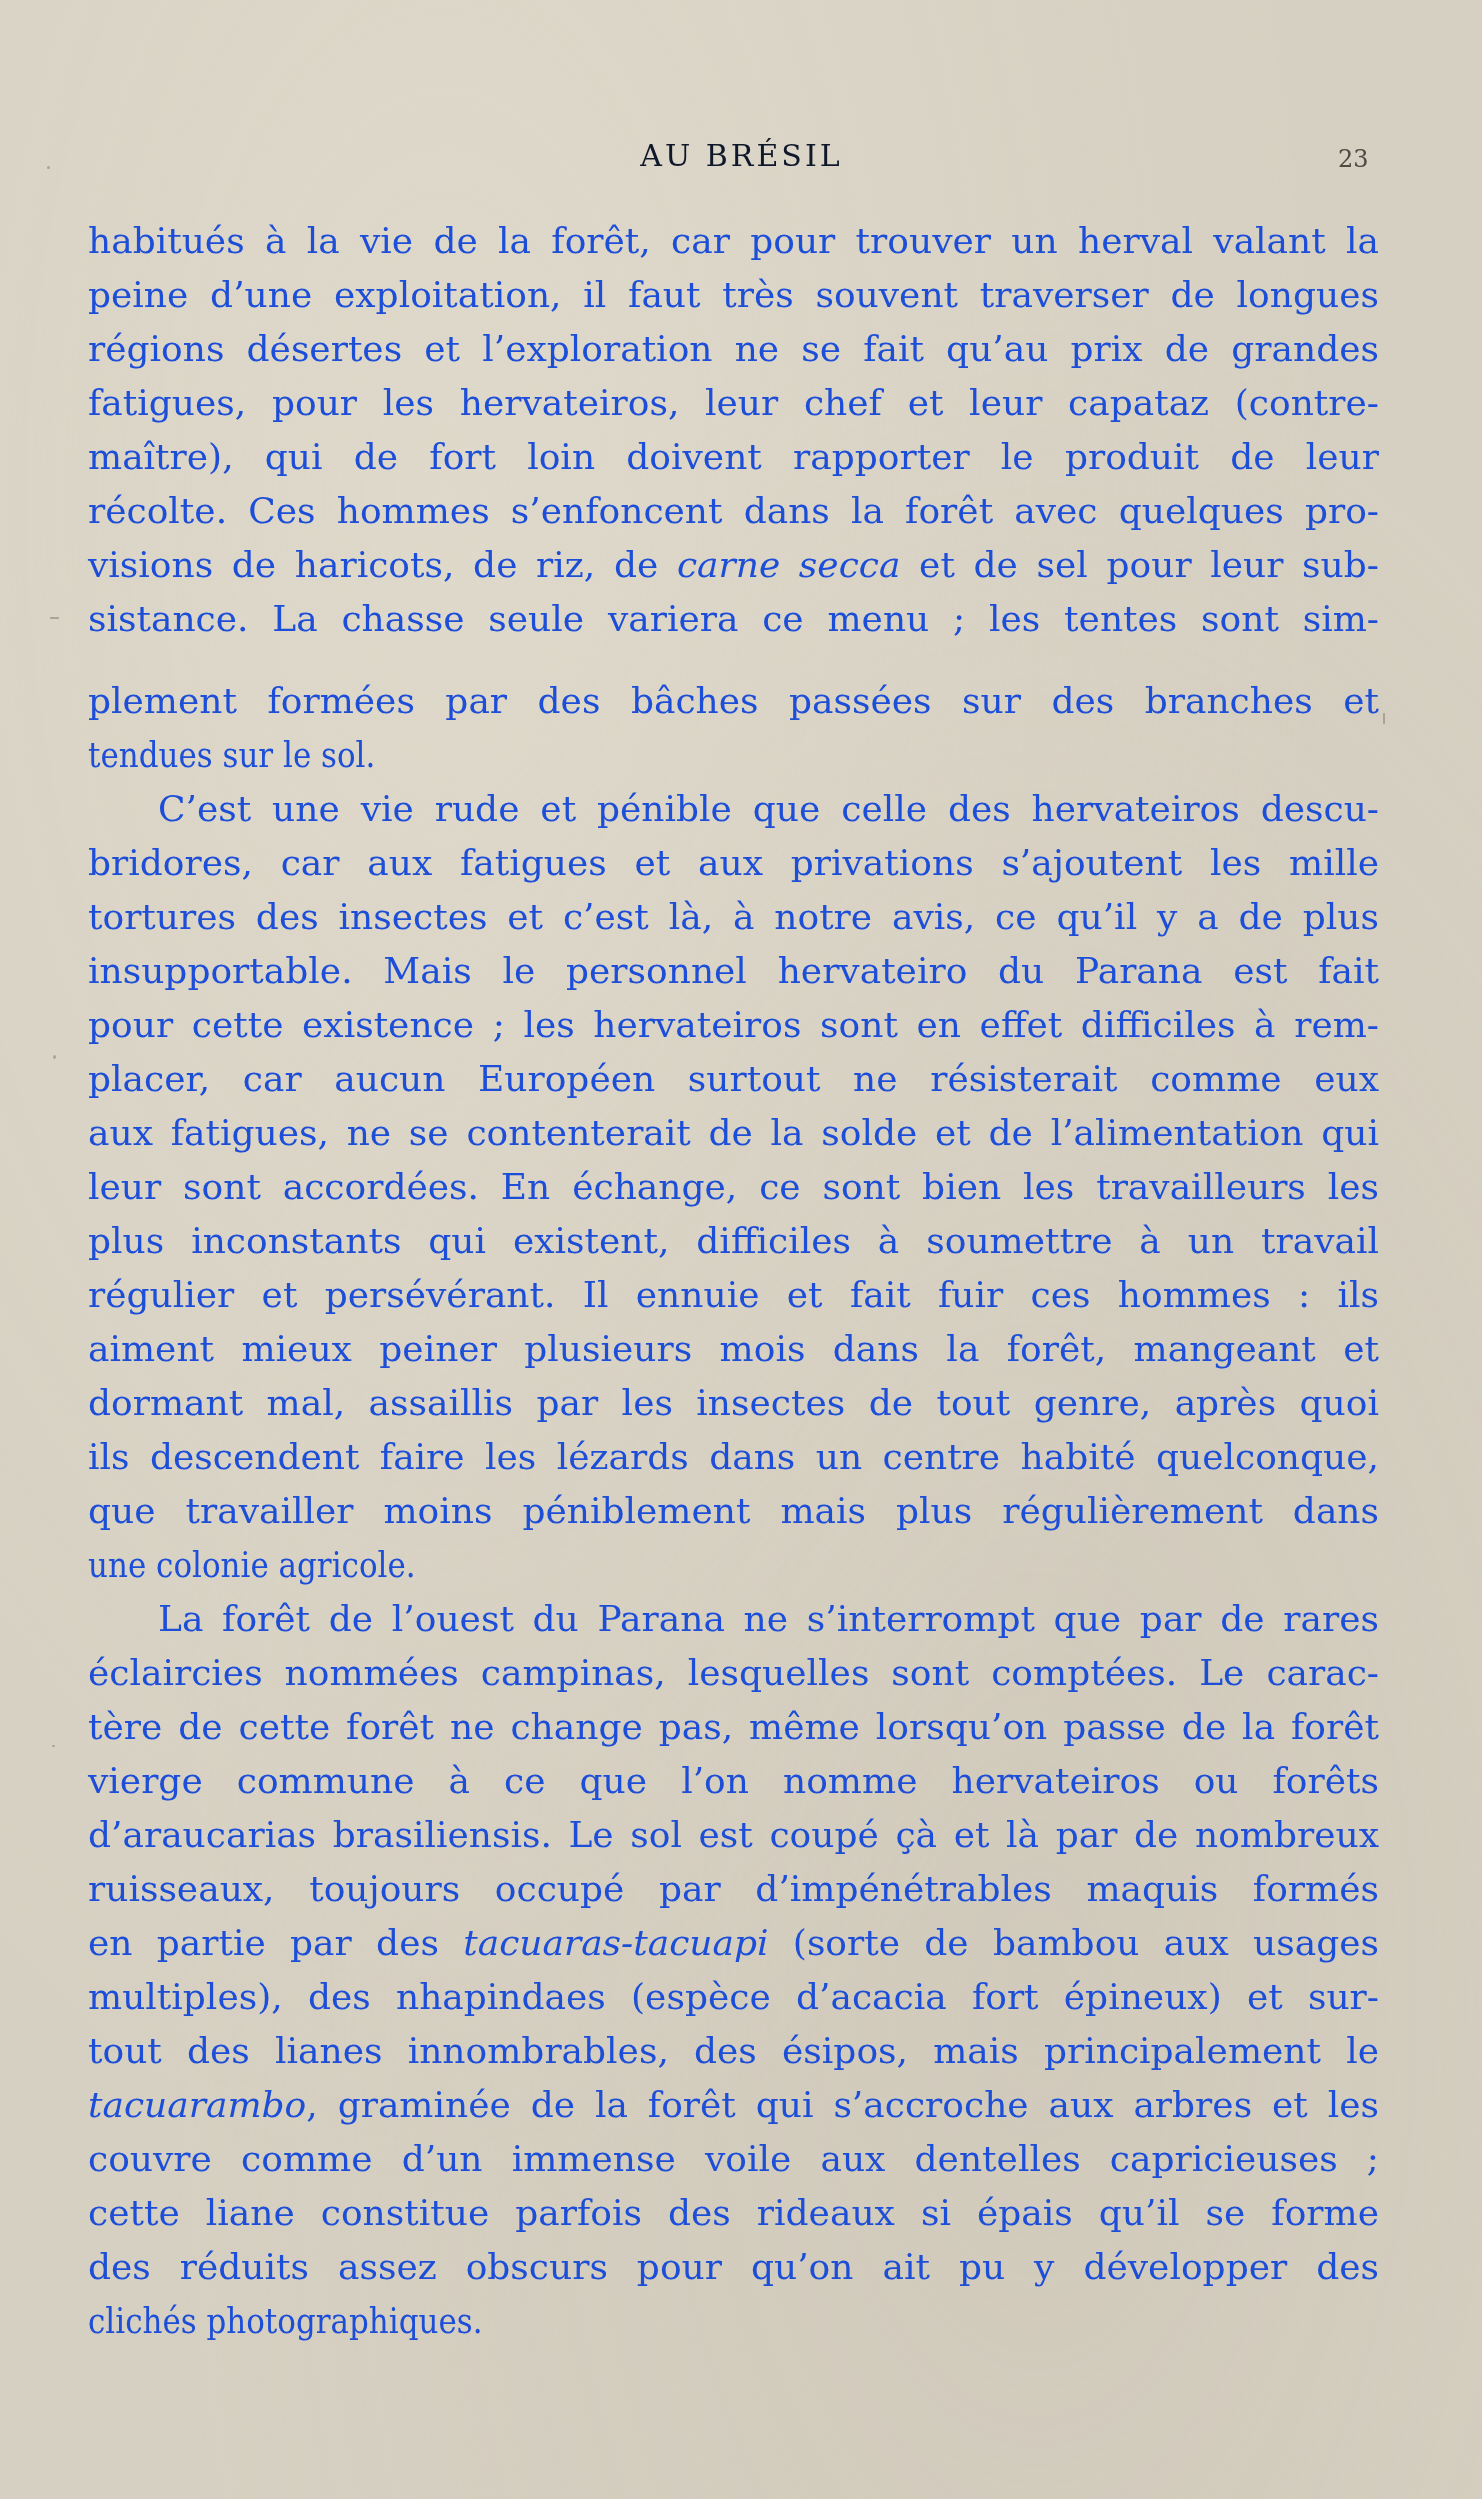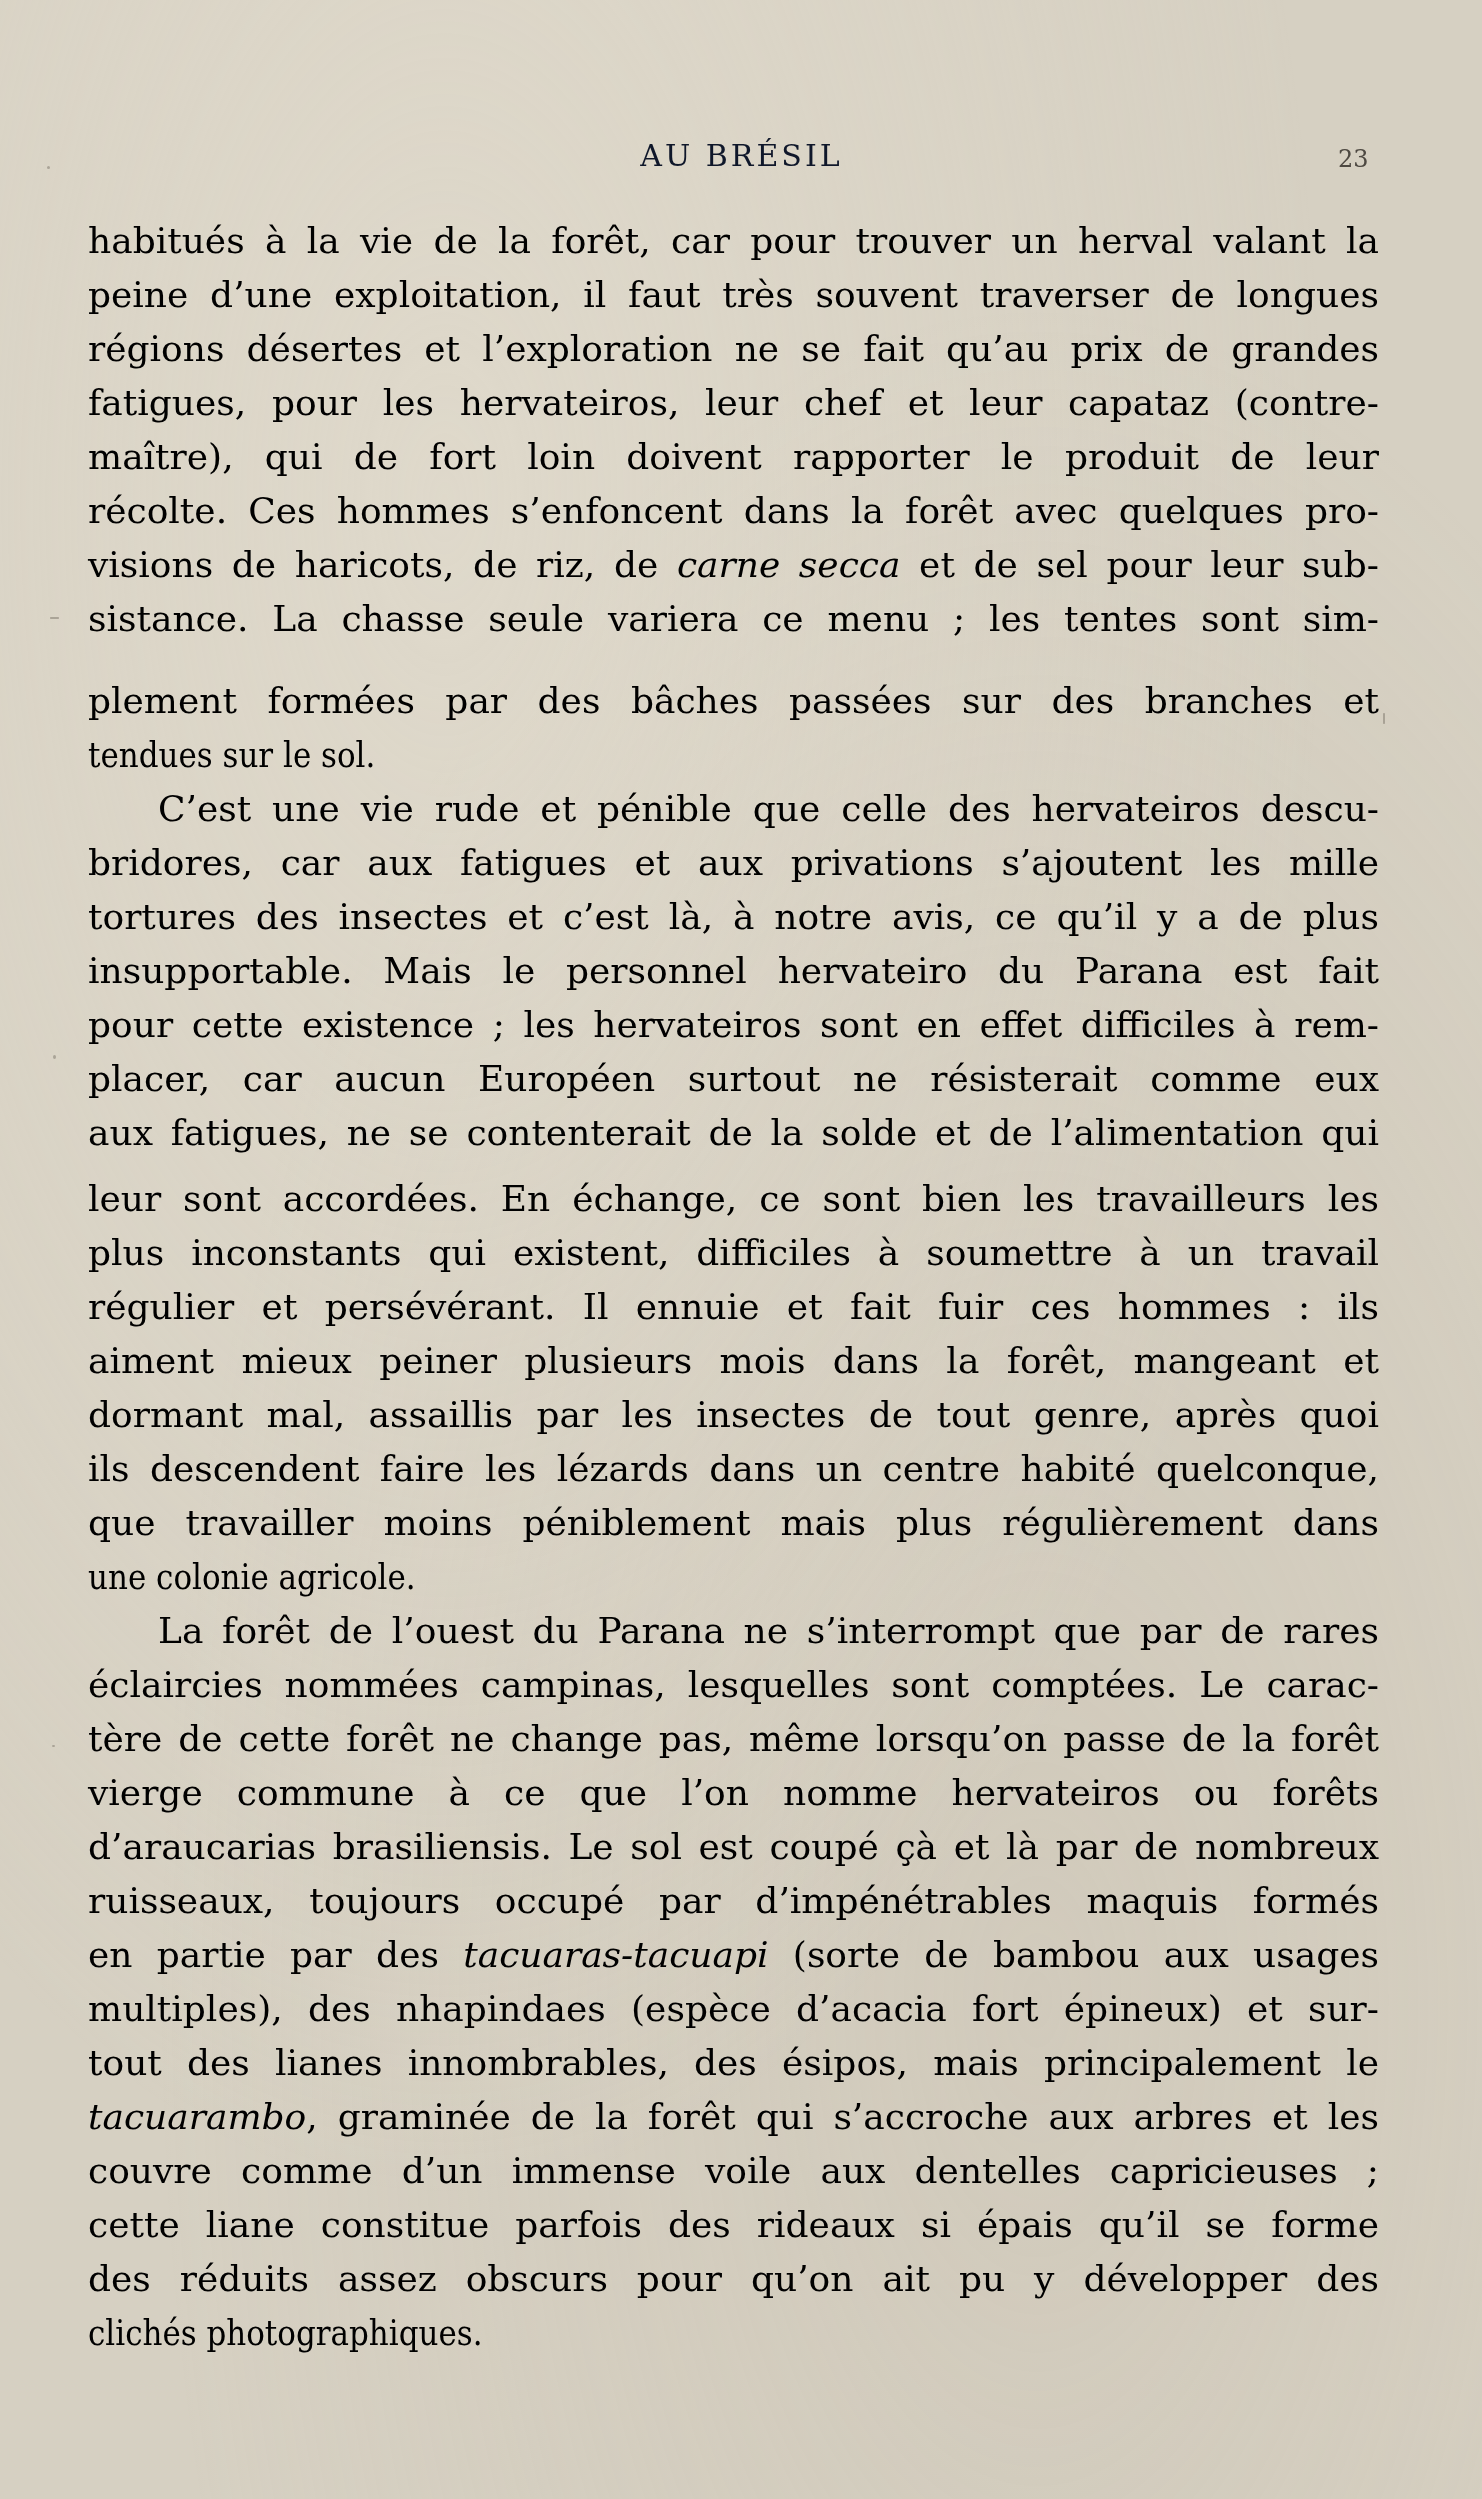--- a/index.html
+++ b/index.html
@@ -21,21 +21,21 @@
   }
   .running-title {
     position: absolute; left: 0; width: 1483px; text-align: center;
     top: 0; font-size: 30px; letter-spacing: 3px; color: #0f172a;
   }
   .page-number {
     position: absolute; left: 1338px; top: 0; font-size: 24px; color: #4e4942; margin-top: 7px;
   }
   .body-text {
     position: absolute; left: 88px; top: 214px; width: 1291px;
-    font-size: 36px; line-height: 54px; color: #000000;
+    font-size: 36px; line-height: 54px; color: #1d4ed8;
   }
   .line {
     display: block; height: 54px; white-space: nowrap;
     text-align: justify; text-align-last: justify;
     transform-origin: left center;
   }
   .line.indent { padding-left: 70px; }
   .line.last { text-align-last: left; }
   .line .seg { font-style: normal; }
   .line .it { font-style: italic; }
@@ -64,21 +64,21 @@
         <span class="line last" style="width: 1501px; transform: scaleX(0.86);"><span class="seg">tendues sur le sol.</span></span>
       </div>
       <div>
         <span class="line indent" style="width: 1221px; transform: scaleX(1);"><span class="seg">C’est une vie rude et pénible que celle des hervateiros descu-</span></span>
         <span class="line" style="width: 1291px; transform: scaleX(1);"><span class="seg">bridores, car aux fatigues et aux privations s’ajoutent les mille</span></span>
         <span class="line" style="width: 1291px; transform: scaleX(1);"><span class="seg">tortures des insectes et c’est là, à notre avis, ce qu’il y a de plus</span></span>
         <span class="line" style="width: 1291px; transform: scaleX(1);"><span class="seg">insupportable. Mais le personnel hervateiro du Parana est fait</span></span>
         <span class="line" style="width: 1291px; transform: scaleX(1);"><span class="seg">pour cette existence ; les hervateiros sont en effet difficiles à rem-</span></span>
         <span class="line" style="width: 1291px; transform: scaleX(1);"><span class="seg">placer, car aucun Européen surtout ne résisterait comme eux</span></span>
         <span class="line" style="width: 1291px; transform: scaleX(1);"><span class="seg">aux fatigues, ne se contenterait de la solde et de l’alimentation qui</span></span>
-        <span class="line" style="width: 1291px; transform: scaleX(1); margin-top: 12px;"><span class="seg">leur sont accordées. En échange, ce sont bien les travailleurs les</span></span>
+        <span class="line" style="width: 1291px; transform: scaleX(1);"><span class="seg">leur sont accordées. En échange, ce sont bien les travailleurs les</span></span>
         <span class="line" style="width: 1291px; transform: scaleX(1);"><span class="seg">plus inconstants qui existent, difficiles à soumettre à un travail</span></span>
         <span class="line" style="width: 1291px; transform: scaleX(1);"><span class="seg">régulier et persévérant. Il ennuie et fait fuir ces hommes : ils</span></span>
         <span class="line" style="width: 1291px; transform: scaleX(1);"><span class="seg">aiment mieux peiner plusieurs mois dans la forêt, mangeant et</span></span>
         <span class="line" style="width: 1291px; transform: scaleX(1);"><span class="seg">dormant mal, assaillis par les insectes de tout genre, après quoi</span></span>
         <span class="line" style="width: 1291px; transform: scaleX(1);"><span class="seg">ils descendent faire les lézards dans un centre habité quelconque,</span></span>
         <span class="line" style="width: 1291px; transform: scaleX(1);"><span class="seg">que travailler moins péniblement mais plus régulièrement dans</span></span>
         <span class="line last" style="width: 1501px; transform: scaleX(0.86);"><span class="seg">une colonie agricole.</span></span>
       </div>
       <div>
         <span class="line indent" style="width: 1221px; transform: scaleX(1);"><span class="seg">La forêt de l’ouest du Parana ne s’interrompt que par de rares</span></span>

